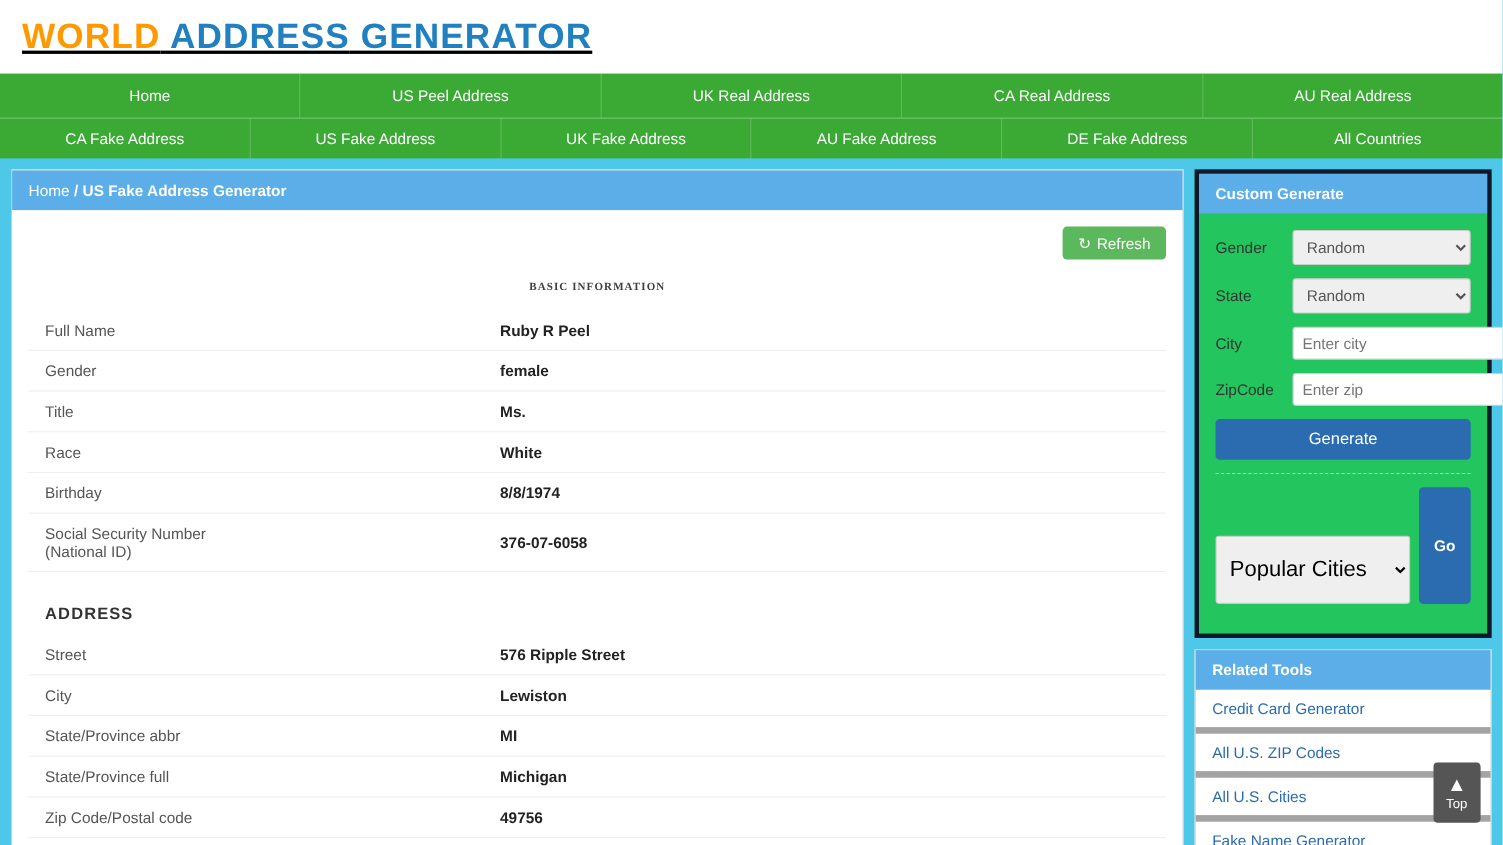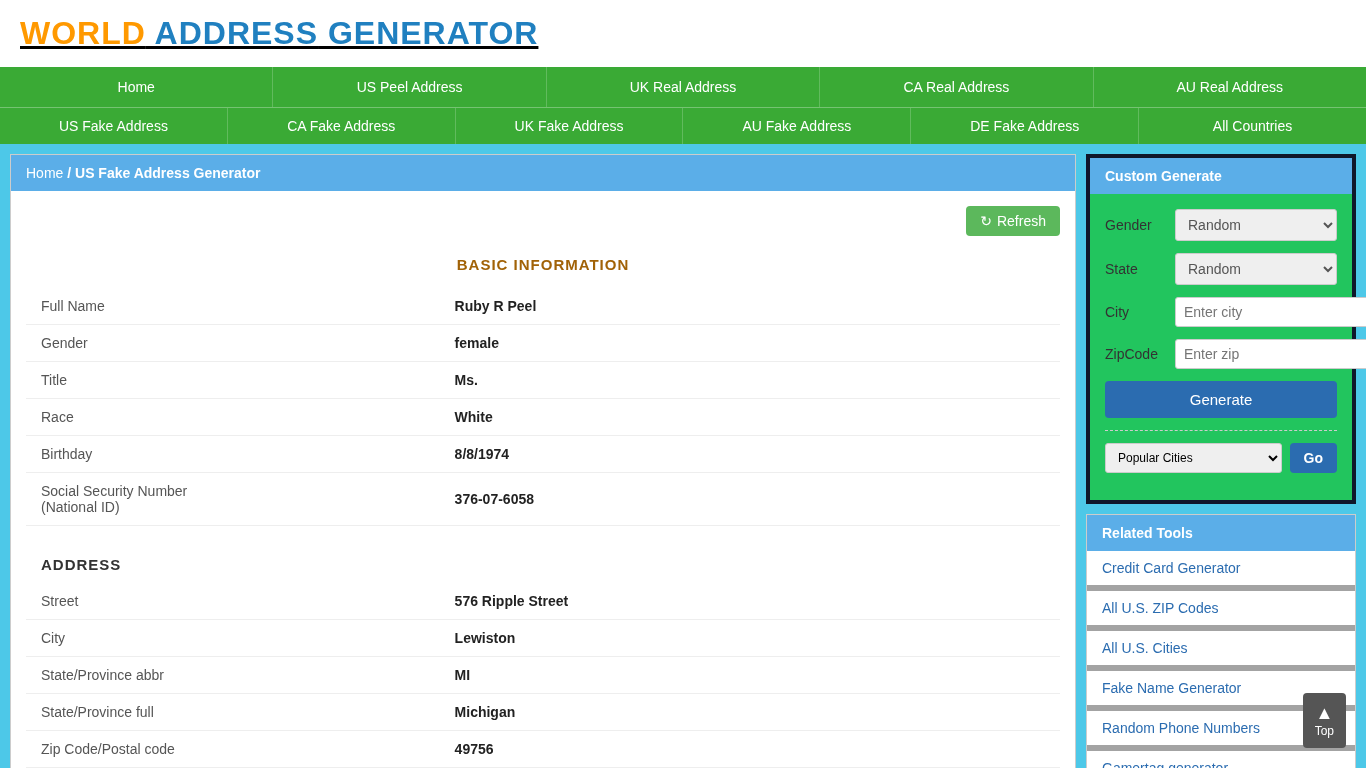--- a/index.html
+++ b/index.html
@@ -94,24 +94,25 @@
       padding: 7px 14px;
       border-radius: 4px;
       cursor: pointer;
       font-size: 14px;
       float: right;
     }
 
     .section-title {
       text-align: center;
       font-weight: bold;
-      font-size: 15px;
+      font-size: 10px;
       letter-spacing: 1px;
-      color: #a16207;
+      color: #404040;
       margin: 20px 0 15px 0;
+      font-family: Liberation Serif, serif;
     }
 
     .info-table {
       width: 100%;
       border-collapse: collapse;
       margin-bottom: 20px;
     }
     .info-table tr td {
       padding: 10px 15px;
       border-bottom: 1px solid #eee;
@@ -189,24 +190,25 @@
       margin-top: 5px;
     }
 
     .popular-cities-row {
       display: flex;
       gap: 8px;
       margin: 12px 0;
     }
     .popular-cities-row select {
       flex: 1;
-      padding: 6px 8px;
+      padding: 18px 8px;
       border: 1px solid #ccc;
       border-radius: 3px;
-      font-size: 12px;
+      font-size: 20px;
+      margin-top: 44px;
     }
     .go-btn {
       background: #2b6cb0;
       color: white;
       border: none;
       padding: 6px 14px;
       border-radius: 4px;
       cursor: pointer;
       font-size: 14px;
       font-weight: bold;
@@ -267,22 +269,22 @@
 
 <nav class="primary">
   <a href="#">Home</a>
   <a href="#">US Peel Address</a>
   <a href="#">UK Real Address</a>
   <a href="#">CA Real Address</a>
   <a href="#">AU Real Address</a>
 </nav>
 
 <nav class="secondary">
+  <a href="#">CA Fake Address</a>
   <a href="#">US Fake Address</a>
-  <a href="#">CA Fake Address</a>
   <a href="#">UK Fake Address</a>
   <a href="#">AU Fake Address</a>
   <a href="#">DE Fake Address</a>
   <a href="#">All Countries</a>
 </nav>
 
 <div class="page-wrapper">
 
   <div class="main-content">
 

